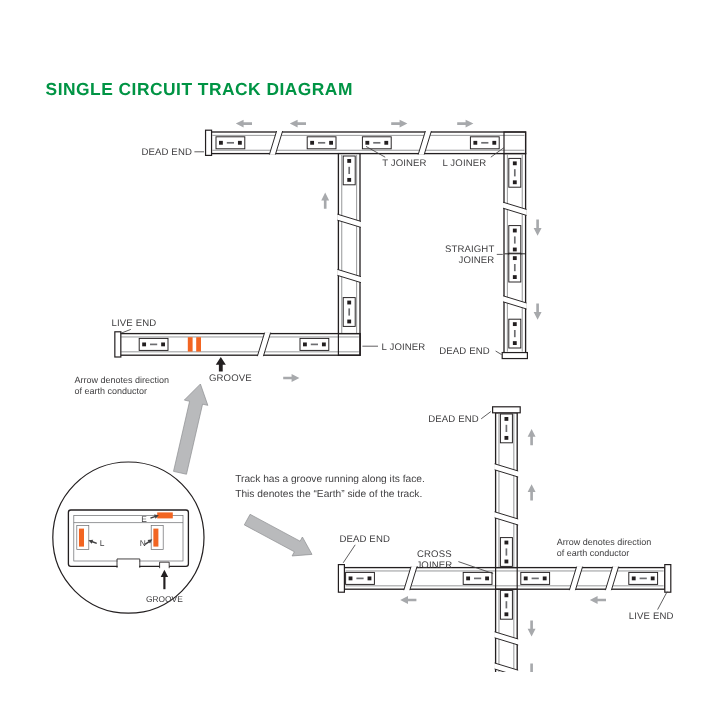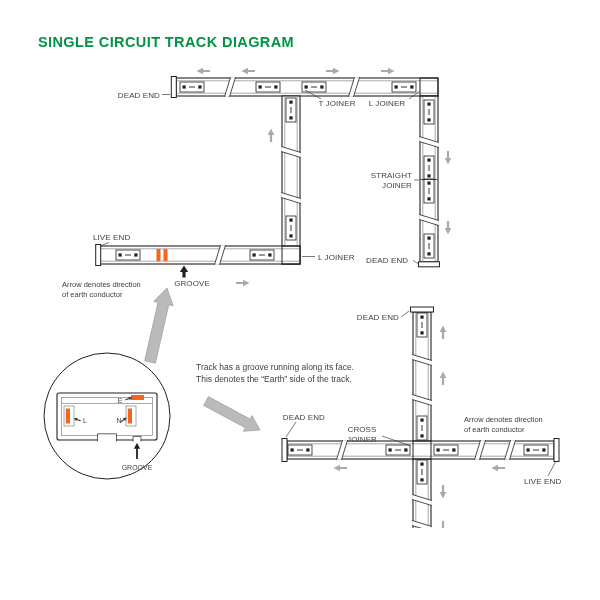--- a/index.html
+++ b/index.html
@@ -1,16 +1,16 @@
 <!DOCTYPE html>
 <html><head>
 <meta charset="utf-8">
 <style>
   html,body{margin:0;padding:0;background:#fff;}
-  .stage{position:relative;width:600px;height:528px;background:#fff;overflow:hidden;font-family:"Liberation Sans",sans-serif;}
+  .stage{position:relative;width:600px;height:528px;background:#fff;overflow:hidden;font-family:"Liberation Sans",sans-serif;margin-top:32px;}
   svg{position:absolute;left:0;top:0;}
   svg text{font-family:"Liberation Sans",sans-serif;}
   .title{font-size:14.5px;font-weight:bold;fill:#009444;letter-spacing:.4px;}
   .lbl{font-size:8px;fill:#414042;letter-spacing:.1px;}
   .note{font-size:8.5px;fill:#414042;}
   .note2{font-size:7.5px;fill:#414042;}
   .small{font-size:7px;fill:#414042;}
   .trk{fill:#fff;stroke:#231f20;stroke-width:1.1;}
   .trkO{fill:none;stroke:#231f20;stroke-width:1;}
   .trkline{stroke:#231f20;stroke-width:0.8;fill:#fff;}

